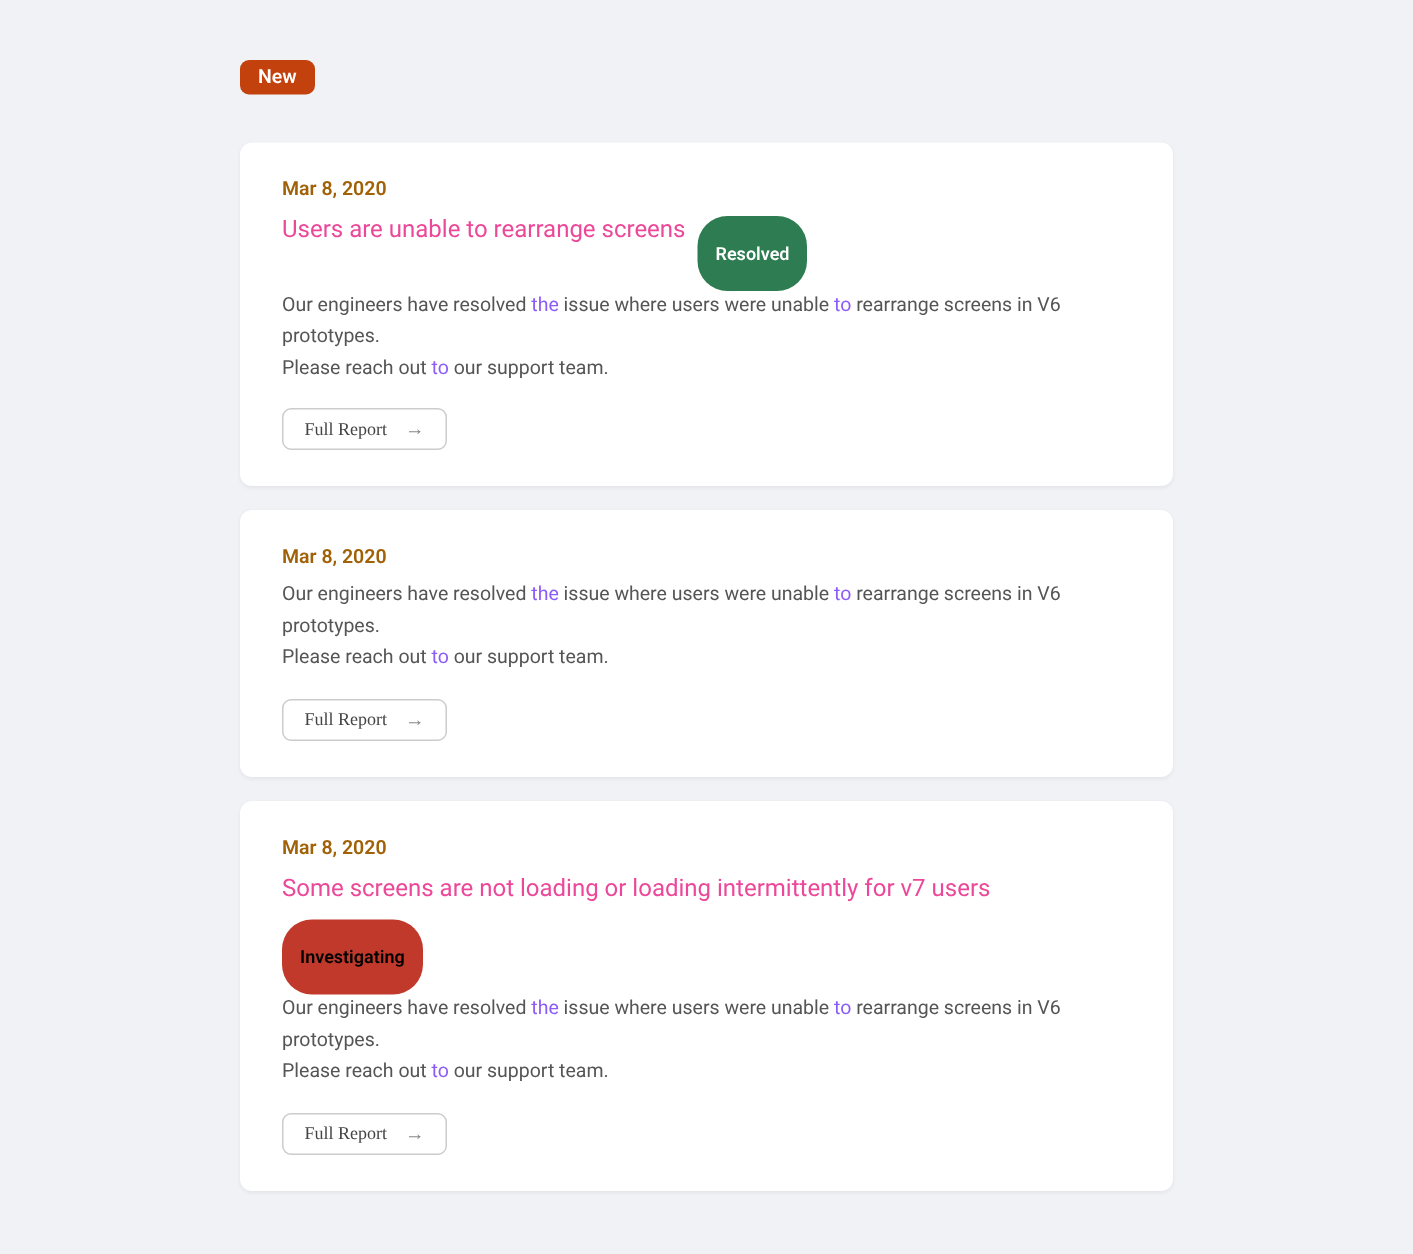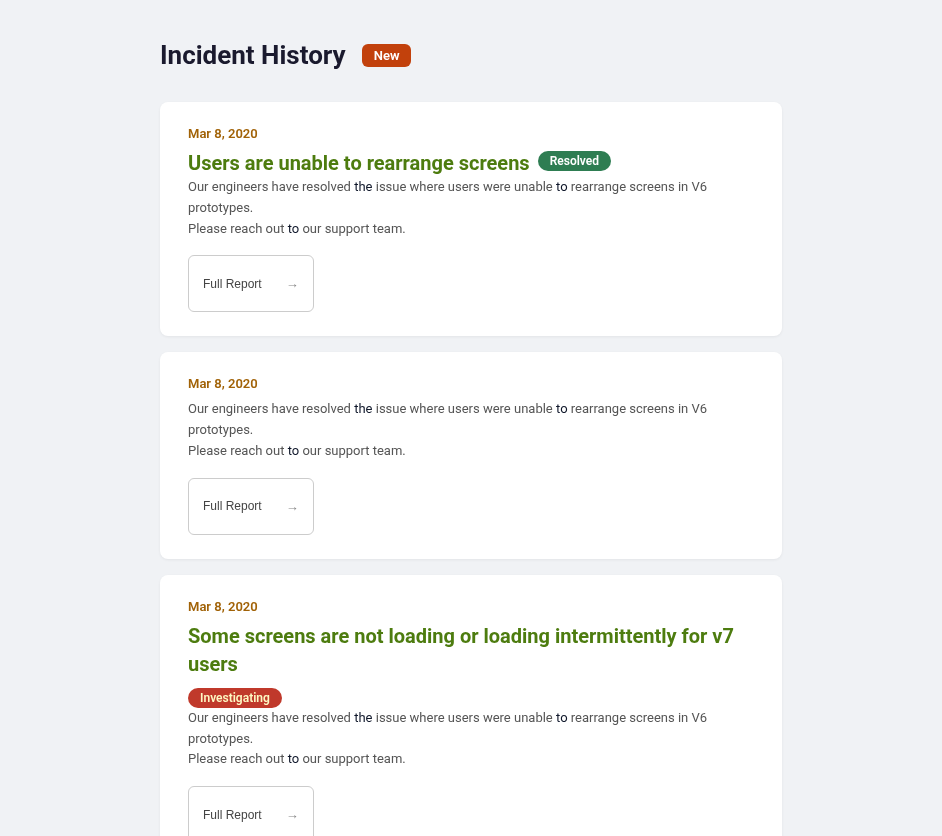--- a/index.html
+++ b/index.html
@@ -50,95 +50,95 @@
     }
 
     .incident-date {
       font-size: 13px;
       font-weight: 600;
       color: #a16207;
       margin-bottom: 8px;
     }
 
     .incident-title {
-      font-size: 20px;
-      font-weight: 700;
-      color: #4d7c0f;
+      font-size: 16px;
+      font-weight: 400;
+      color: #ec4899;
       line-height: 1.4;
     }
 
     .status-badge {
       display: inline-flex;
       align-items: center;
-      padding: 3px 12px;
+      padding: 18px 12px;
       border-radius: 20px;
       font-size: 12px;
       font-weight: 600;
       white-space: nowrap;
       margin-top: 2px;
     }
 
     .status-resolved {
       background-color: #2e7d52;
       color: #ffffff;
     }
 
     .status-monitoring {
       background-color: #e07b30;
       color: #ffffff;
     }
 
     .status-investigating {
       background-color: #c0392b;
-      color: #fef9c3;
+      color: #000000;
     }
 
     .incident-description {
       font-size: 13px;
       color: #555;
       line-height: 1.6;
       margin-bottom: 16px;
     }
 
     .incident-description .highlight {
-      color: #0f172a;
+      color: #8b5cf6;
     }
 
     .full-report-btn {
       display: inline-flex;
       align-items: center;
-      gap: 24px;
+      gap: 12px;
       border: 1px solid #ccc;
       border-radius: 6px;
-      padding: 20px 14px;
+      padding: 5px 14px;
       font-size: 12px;
       color: #444;
       background: #fff;
       cursor: pointer;
       text-decoration: none;
+      font-family: Liberation Serif, serif;
     }
 
     .arrow-icon {
       font-size: 13px;
       color: #888;
     }
 
     .title-and-badge {
       display: flex;
       flex-wrap: wrap;
       align-items: flex-start;
       gap: 8px;
     }
   </style>
 </head>
 <body>
 
 <div class="page-container">
   <div class="page-header">
-    <h1 class="page-title">Incident History</h1>
     <span class="new-badge">New</span>
   </div>
 
   <div id="incidents-container">
 
   <div class="incident-card"><div class="incident-date">Mar 8, 2020</div><div class="title-and-badge">
           <span class="incident-title">Users are unable to rearrange screens</span>
           <span class="status-badge status-resolved">Resolved</span>
         </div><div class="incident-description"><span>Our engineers have resolved </span><span class="highlight">the</span><span> issue where users were unable </span><span class="highlight">to</span><span> rearrange screens in V6 prototypes.</span><br><span>Please reach out </span><span class="highlight">to</span><span> our support team.</span></div><button class="full-report-btn">
           <span>Full Report</span>

